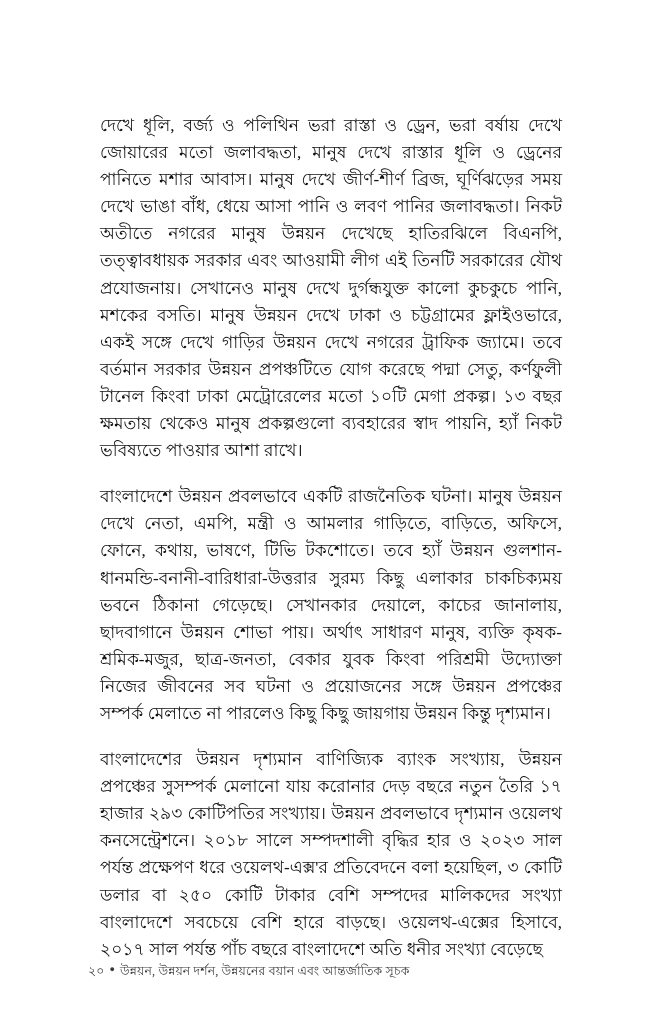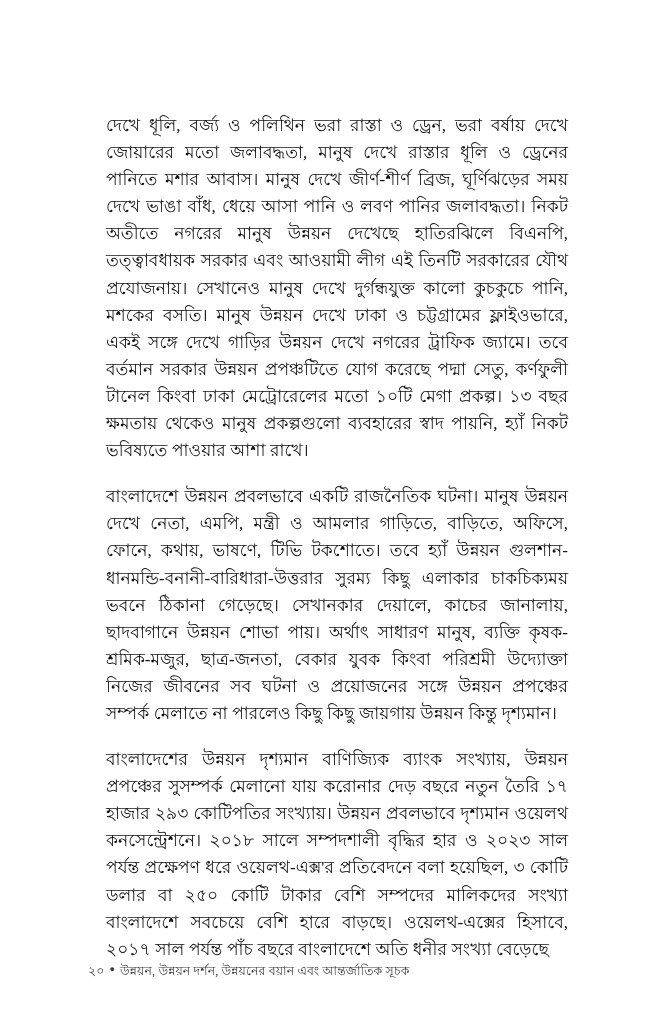--- a/index.html
+++ b/index.html
@@ -23,21 +23,21 @@
     left: 0;
     top: 0;
     width: 663px;
     height: 1024px;
     background: #ffffff;
     box-sizing: border-box;
   }
 
   .text-column {
     position: absolute;
-    left: 106px;
+    left: 100px;
     top: 112px;
     width: 462px;
   }
 
   .para {
     margin: 0 0 19px 0;
     padding: 0;
     font-size: 17.1px;
     line-height: 27.1px;
     text-align: justify;

